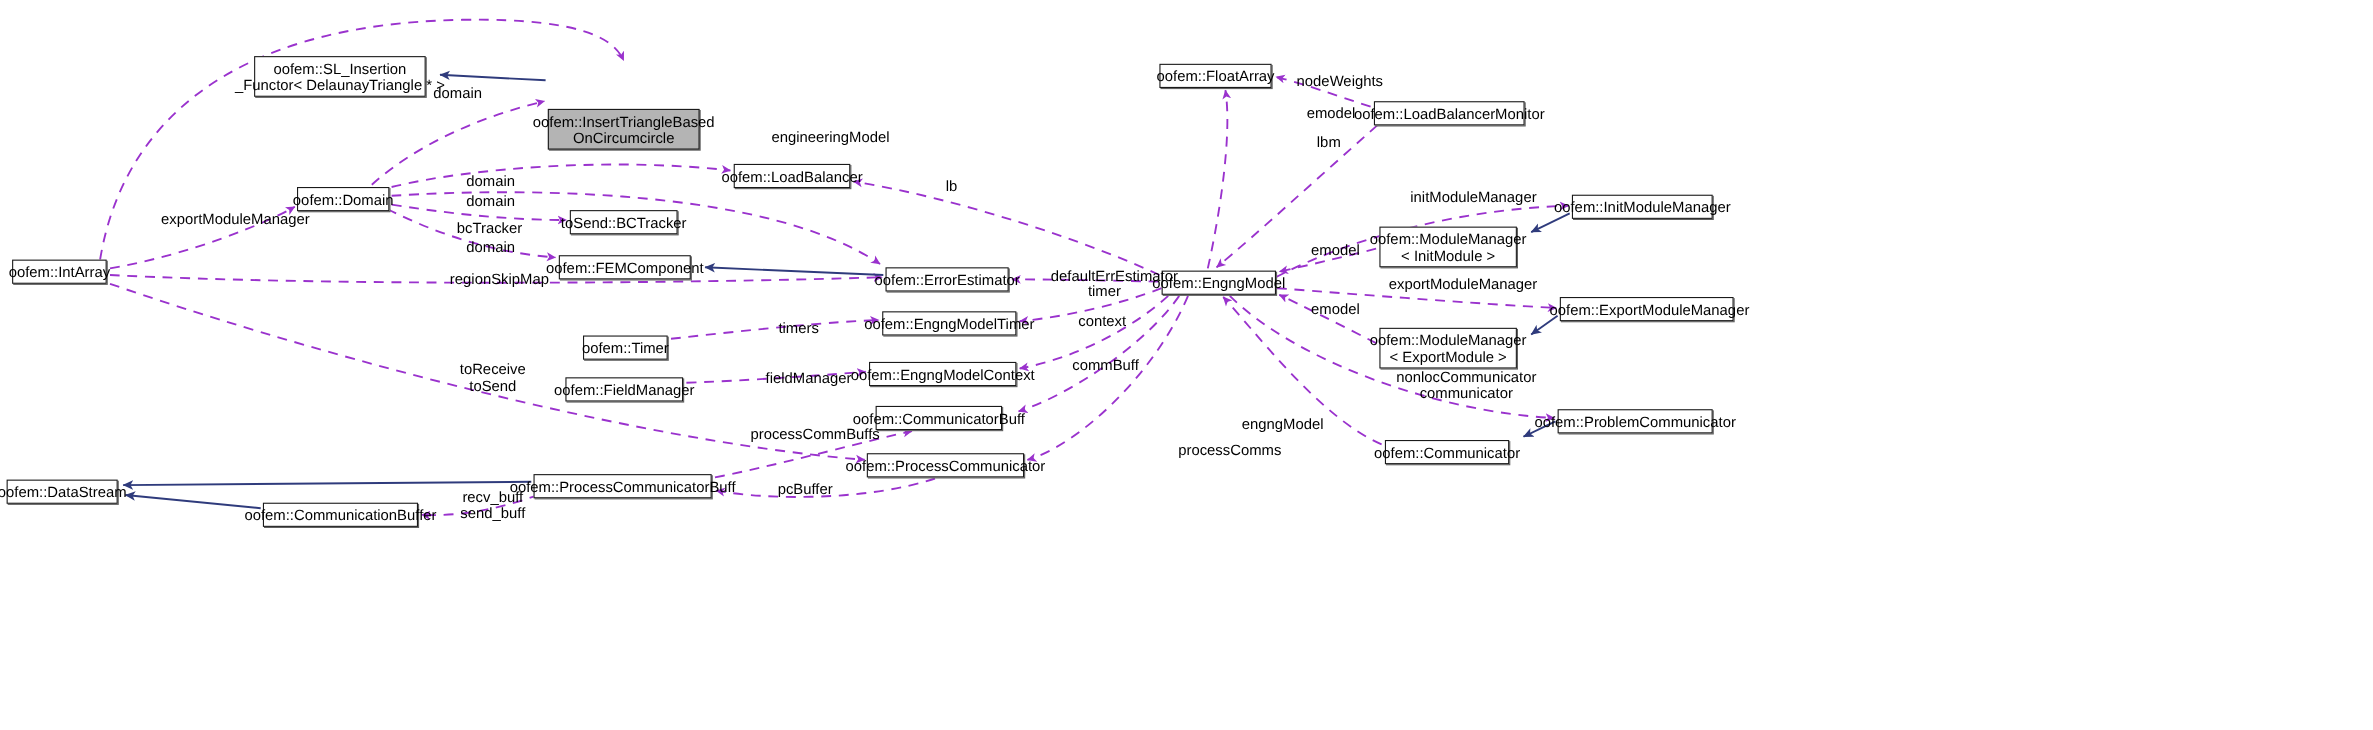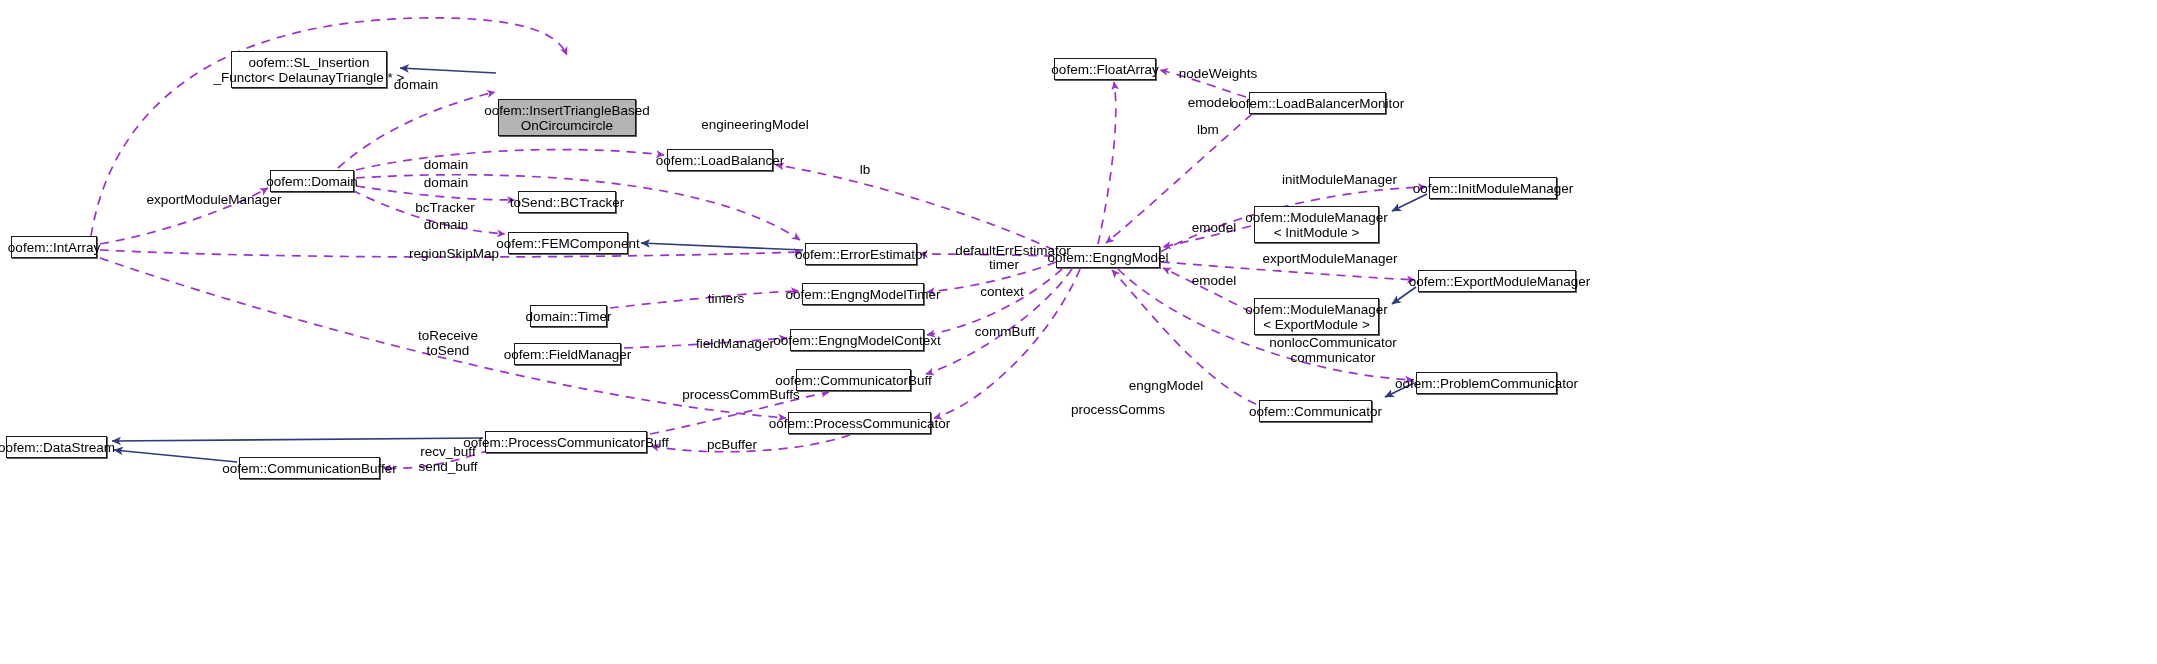--- a/index.html
+++ b/index.html
@@ -121,21 +121,21 @@
   <div class="node" style="left:1254px;top:206px;width:125px;height:37px;">oofem::ModuleManager
 &lt; InitModule &gt;</div>
   <div class="node" style="left:11px;top:236px;width:86px;height:22px;">oofem::IntArray</div>
   <div class="node" style="left:508px;top:232px;width:120px;height:22px;">oofem::FEMComponent</div>
   <div class="node" style="left:805px;top:243px;width:112px;height:22px;">oofem::ErrorEstimator</div>
   <div class="node" style="left:1056px;top:246px;width:104px;height:22px;">oofem::EngngModel</div>
   <div class="node" style="left:1418px;top:270px;width:158px;height:22px;padding-left:11px;">oofem::ExportModuleManager</div>
   <div class="node" style="left:802px;top:283px;width:122px;height:22px;">oofem::EngngModelTimer</div>
   <div class="node" style="left:1254px;top:298px;width:125px;height:37px;">oofem::ModuleManager
 &lt; ExportModule &gt;</div>
-  <div class="node" style="left:530px;top:305px;width:77px;height:22px;">domain::Timer</div>
+  <div class="node" style="left:530px;top:305px;width:77px;height:22px;">oofem::Timer</div>
   <div class="node" style="left:790px;top:329px;width:134px;height:22px;">oofem::EngngModelContext</div>
   <div class="node" style="left:514px;top:343px;width:107px;height:22px;">oofem::FieldManager</div>
   <div class="node" style="left:796px;top:369px;width:115px;height:22px;">oofem::CommunicatorBuff</div>
   <div class="node" style="left:1416px;top:372px;width:141px;height:22px;">oofem::ProblemCommunicator</div>
   <div class="node" style="left:1259px;top:400px;width:113px;height:22px;">oofem::Communicator</div>
   <div class="node" style="left:788px;top:412px;width:143px;height:22px;">oofem::ProcessCommunicator</div>
   <div class="node" style="left:6px;top:436px;width:101px;height:22px;">oofem::DataStream</div>
   <div class="node" style="left:485px;top:431px;width:162px;height:22px;">oofem::ProcessCommunicatorBuff</div>
   <div class="node" style="left:239px;top:457px;width:141px;height:22px;">oofem::CommunicationBuffer</div>
 

